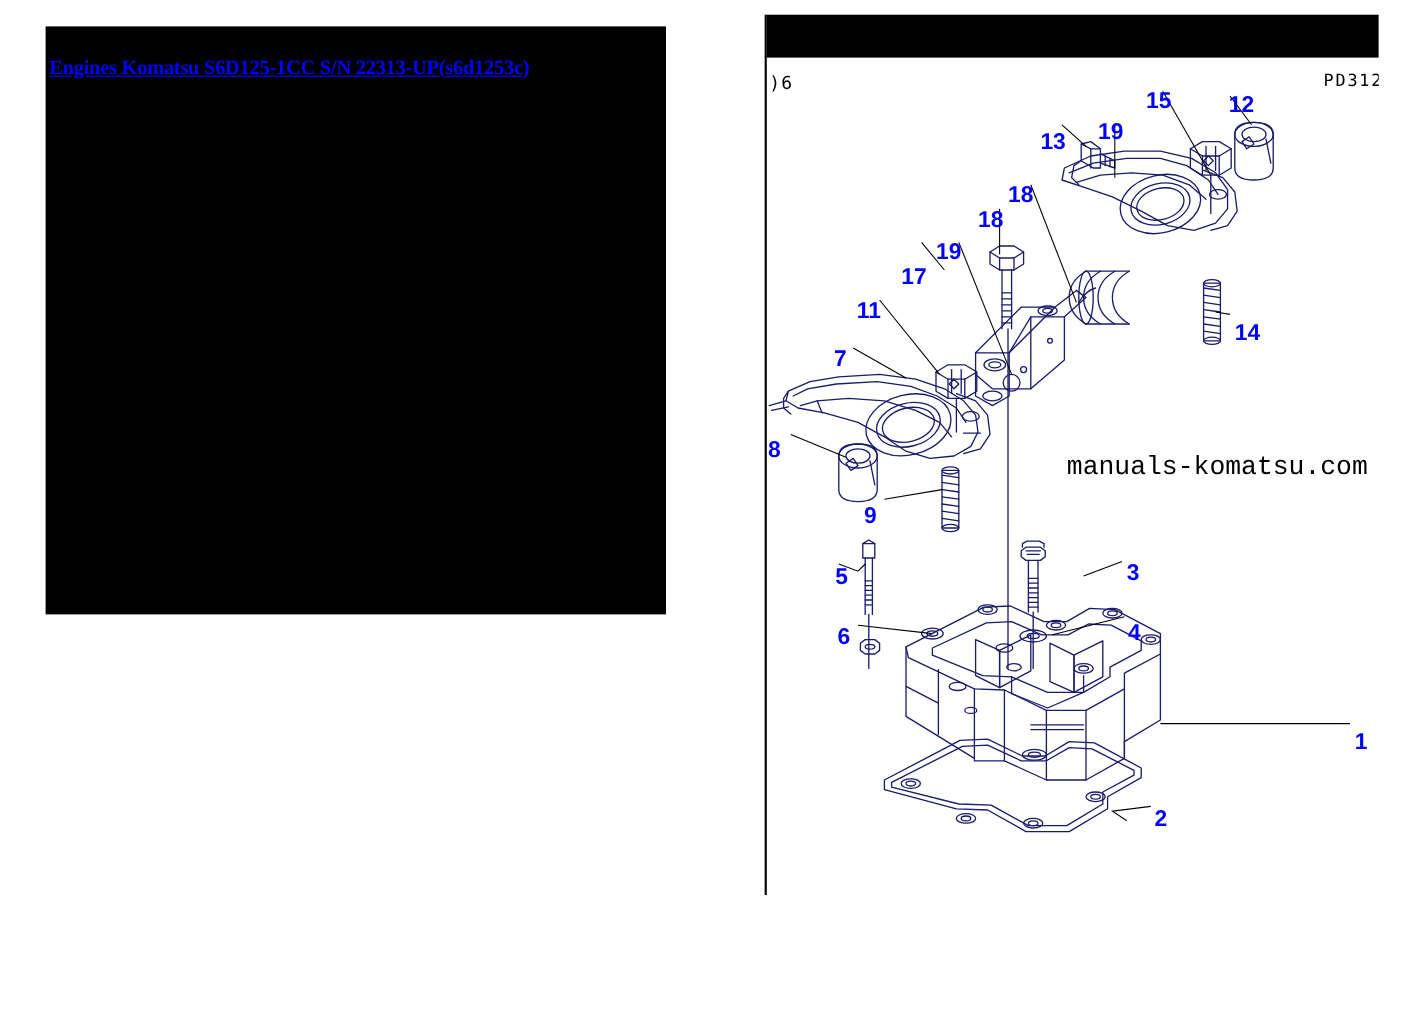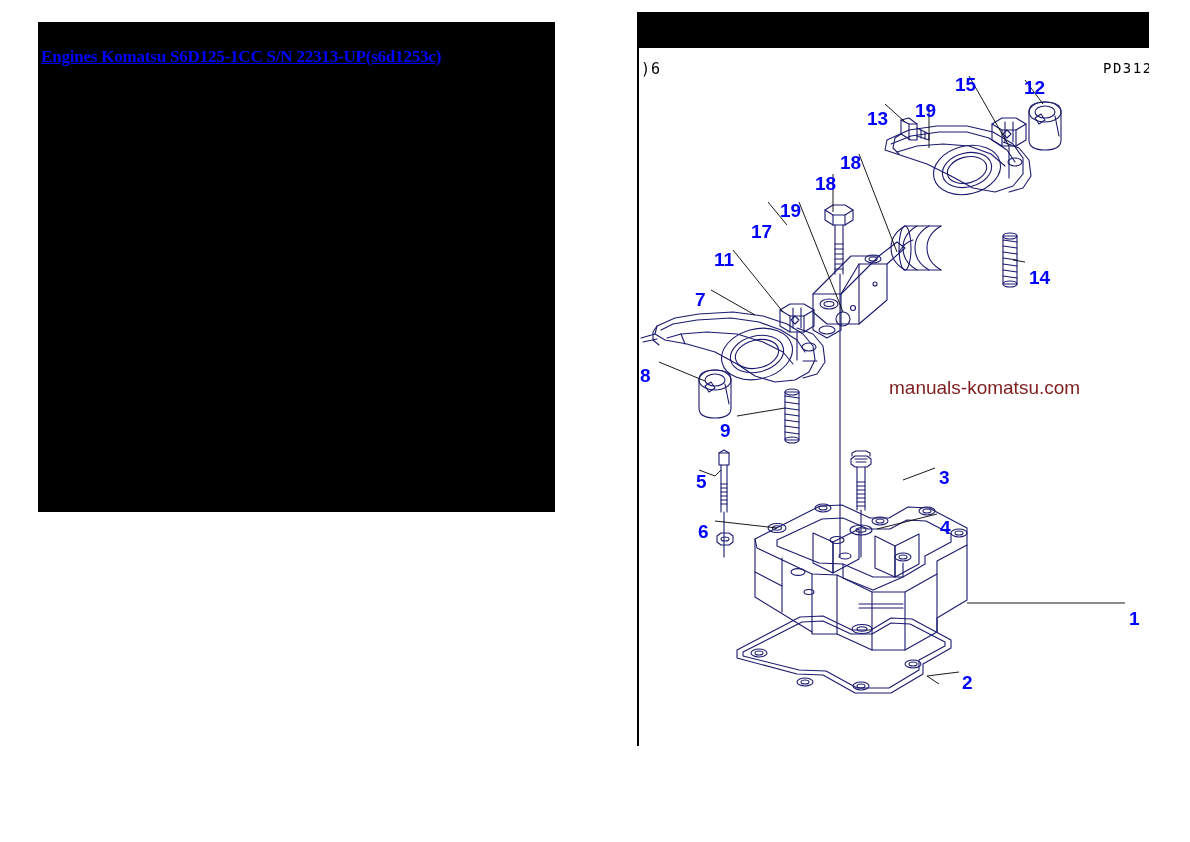--- a/index.html
+++ b/index.html
@@ -85,23 +85,23 @@
     font-family: "DejaVu Sans Mono", monospace;
     font-size: 14px;
     color: #000000;
     letter-spacing: 1.5px;
     white-space: nowrap;
   }
   #watermark {
     position: absolute;
     left: 252px;
     top: 365px;
-    font-family: Liberation Sans, sans-serif;
-    font-size: 19px;
-    color: #7f1d1d;
+    font-family: Liberation Mono, monospace;
+    font-size: 22px;
+    color: #000000;
     letter-spacing: 0px;
     white-space: nowrap;
   }
 
   #drawing-svg {
     position: absolute;
     left: 0px;
     top: 0px;
     width: 512px;
     height: 734px;

